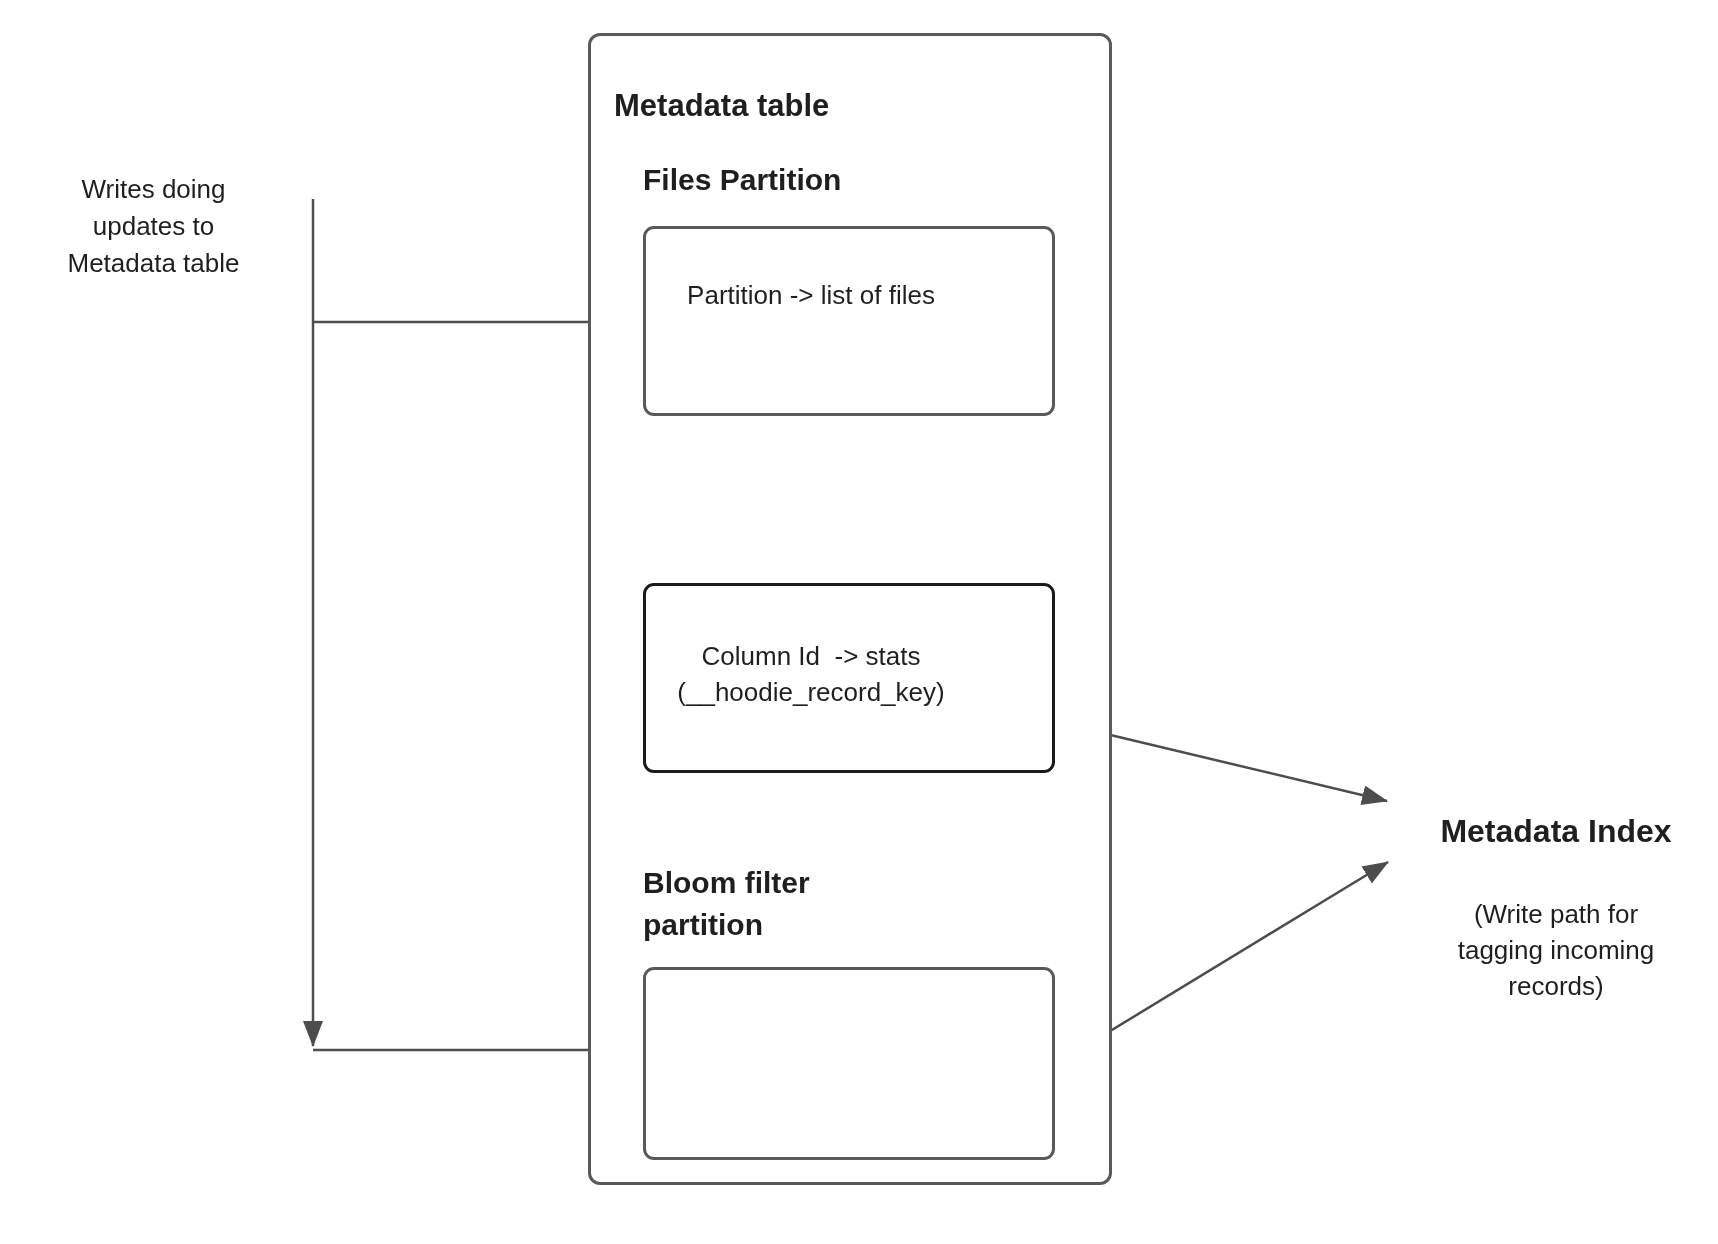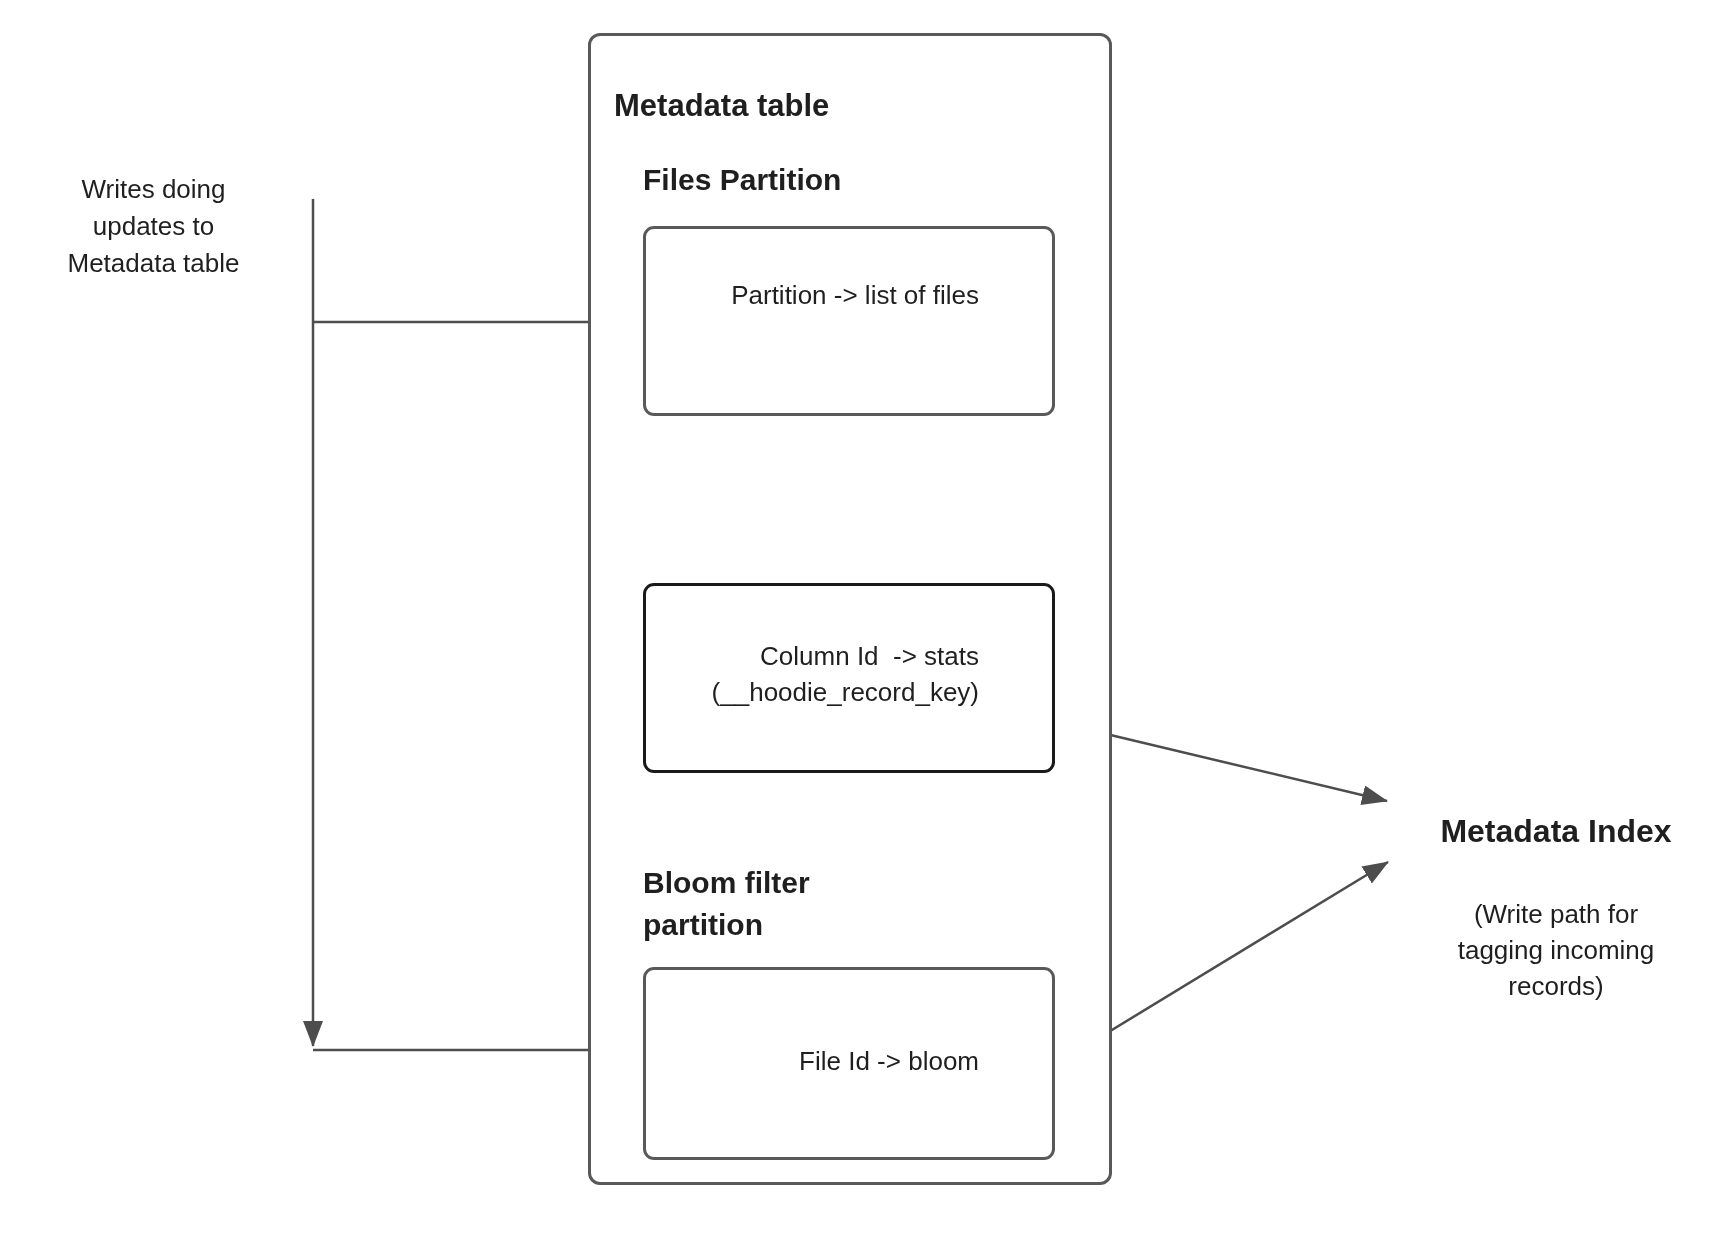--- a/index.html
+++ b/index.html
@@ -71,21 +71,21 @@
   #files-box  { top: 226px; }
   #column-box { top: 583px; border-color: #1a1a1a; }
   #bloom-box  { top: 967px; height: 193px; }
 
   .inner-text {
     left: 643px;
     width: 336px;
     font-size: 26px;
     line-height: 36px;
     color: #1f1f1f;
-    text-align: right;
+    text-align: center;
   }
   #files-text  { top: 277px; }
   #column-text { top: 638px; }
   #bloom-text  { top: 1043px; }
 
   .writes-note {
     left: 0px;
     top: 171px;
     width: 245px;
     font-size: 26px;
@@ -149,20 +149,19 @@
   <div class="abs inner-box" id="files-box"></div>
   <div class="abs inner-text" id="files-text">Partition -&gt; list of files</div>
 
   <div class="abs inner-box" id="column-box"></div>
   <div class="abs partition-heading multiline" id="bloom-heading">Bloom filter
 partition</div>
 
   <div class="abs inner-text preserve" id="column-text">Column Id  -&gt; stats
 (__hoodie_record_key)</div>
   <div class="abs inner-box" id="bloom-box"></div>
-  <div class="abs inner-text" id="bloom-text">File Id -&gt; bloom</div>
 
   <div class="abs index-title">Metadata Index</div>
   <div class="abs index-subtitle multiline">(Write path for
 tagging incoming
 records)</div>
 
 </div>
 
 </body></html>

